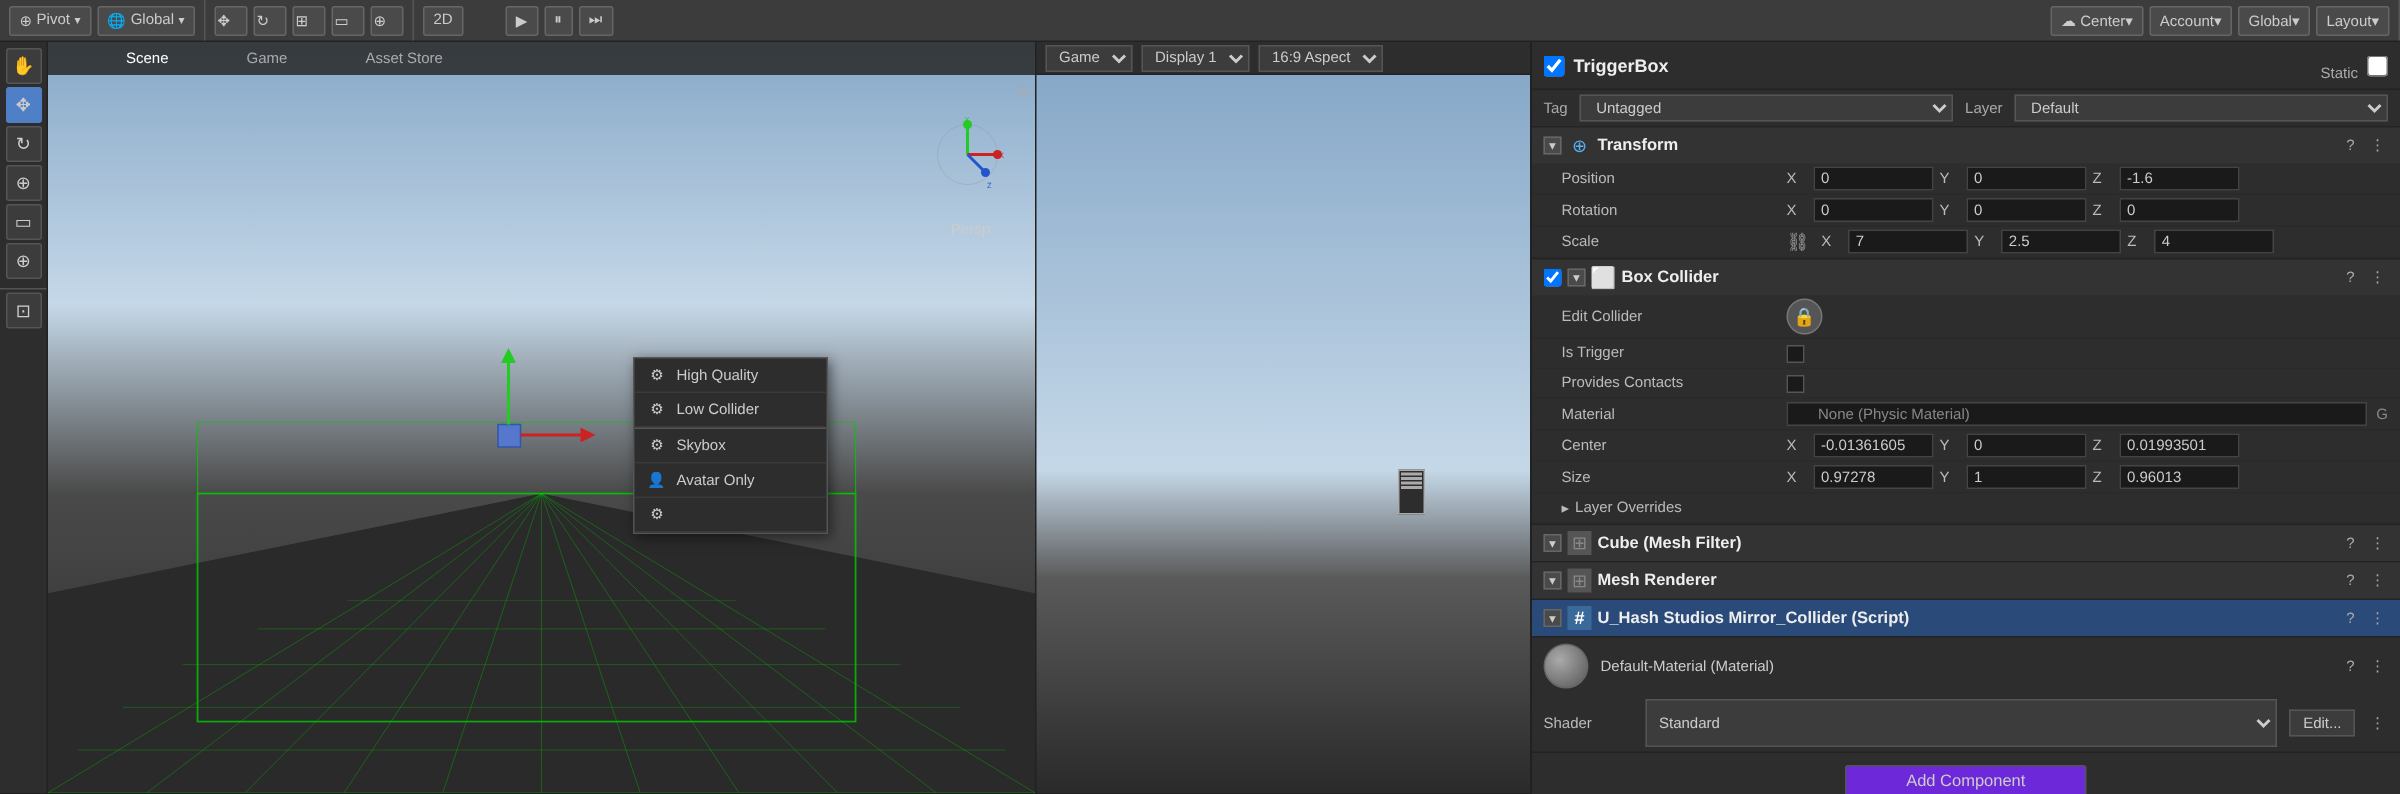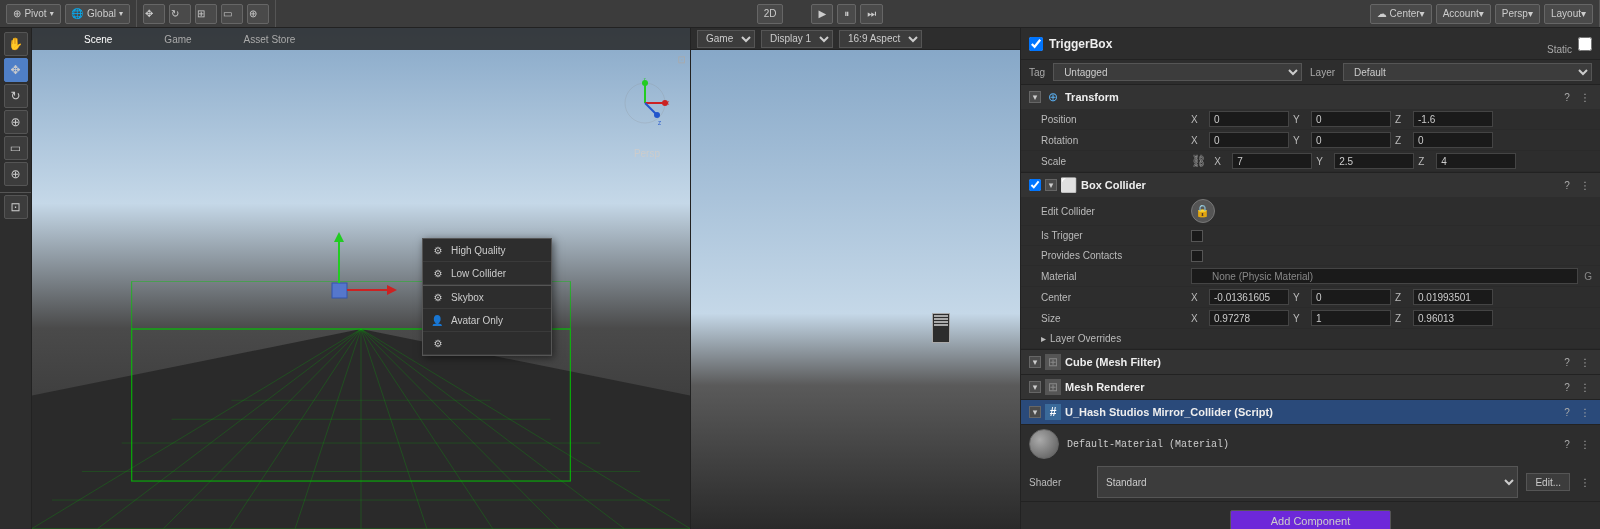--- a/index.html
+++ b/index.html
@@ -409,21 +409,20 @@
       border-radius: 50%;
       background: radial-gradient(circle at 35% 35%, #aaa, #555);
       border: 1px solid #666;
       flex-shrink: 0;
     }
     .material-info {
       flex: 1;
       display: flex;
       flex-direction: column;
       gap: 2px;
-      font-family: Liberation Mono, monospace;
     }
     .material-name {
       font-size: 10px;
       color: #ccc;
     }
     .shader-row {
       display: flex;
       align-items: center;
       padding: 3px 8px;
       gap: 8px;
@@ -526,31 +525,31 @@
       <span class="chevron">▾</span>
     </button>
   </div>
   <div class="toolbar-group">
     <button class="toolbar-btn" style="width:22px;padding:1px;">✥</button>
     <button class="toolbar-btn" style="width:22px;padding:1px;">↻</button>
     <button class="toolbar-btn" style="width:22px;padding:1px;">⊞</button>
     <button class="toolbar-btn" style="width:22px;padding:1px;">▭</button>
     <button class="toolbar-btn" style="width:22px;padding:1px;">⊕</button>
   </div>
-  <div class="toolbar-group" style="flex:1; justify-content:center; border-right:none;">
+  <div class="toolbar-group" style="flex:1; border-right:none;">
     <button class="toolbar-btn">2D</button>
     <div style="width:20px;"></div>
     <button class="toolbar-btn">▶</button>
     <button class="toolbar-btn">⏸</button>
     <button class="toolbar-btn">⏭</button>
   </div>
   <div class="toolbar-group" style="margin-left:auto;">
     <button class="toolbar-btn">☁ Center▾</button>
     <button class="toolbar-btn">Account▾</button>
-    <button class="toolbar-btn">Persp▾</button>
+    <button class="toolbar-btn">Global▾</button>
     <button class="toolbar-btn">Layout▾</button>
   </div>
 </div>
 
 <div id="main-area">
 
   <div id="scene-left-tools">
     <div class="scene-tool-btn">✋</div>
     <div class="scene-tool-btn active">✥</div>
     <div class="scene-tool-btn">↻</div>

